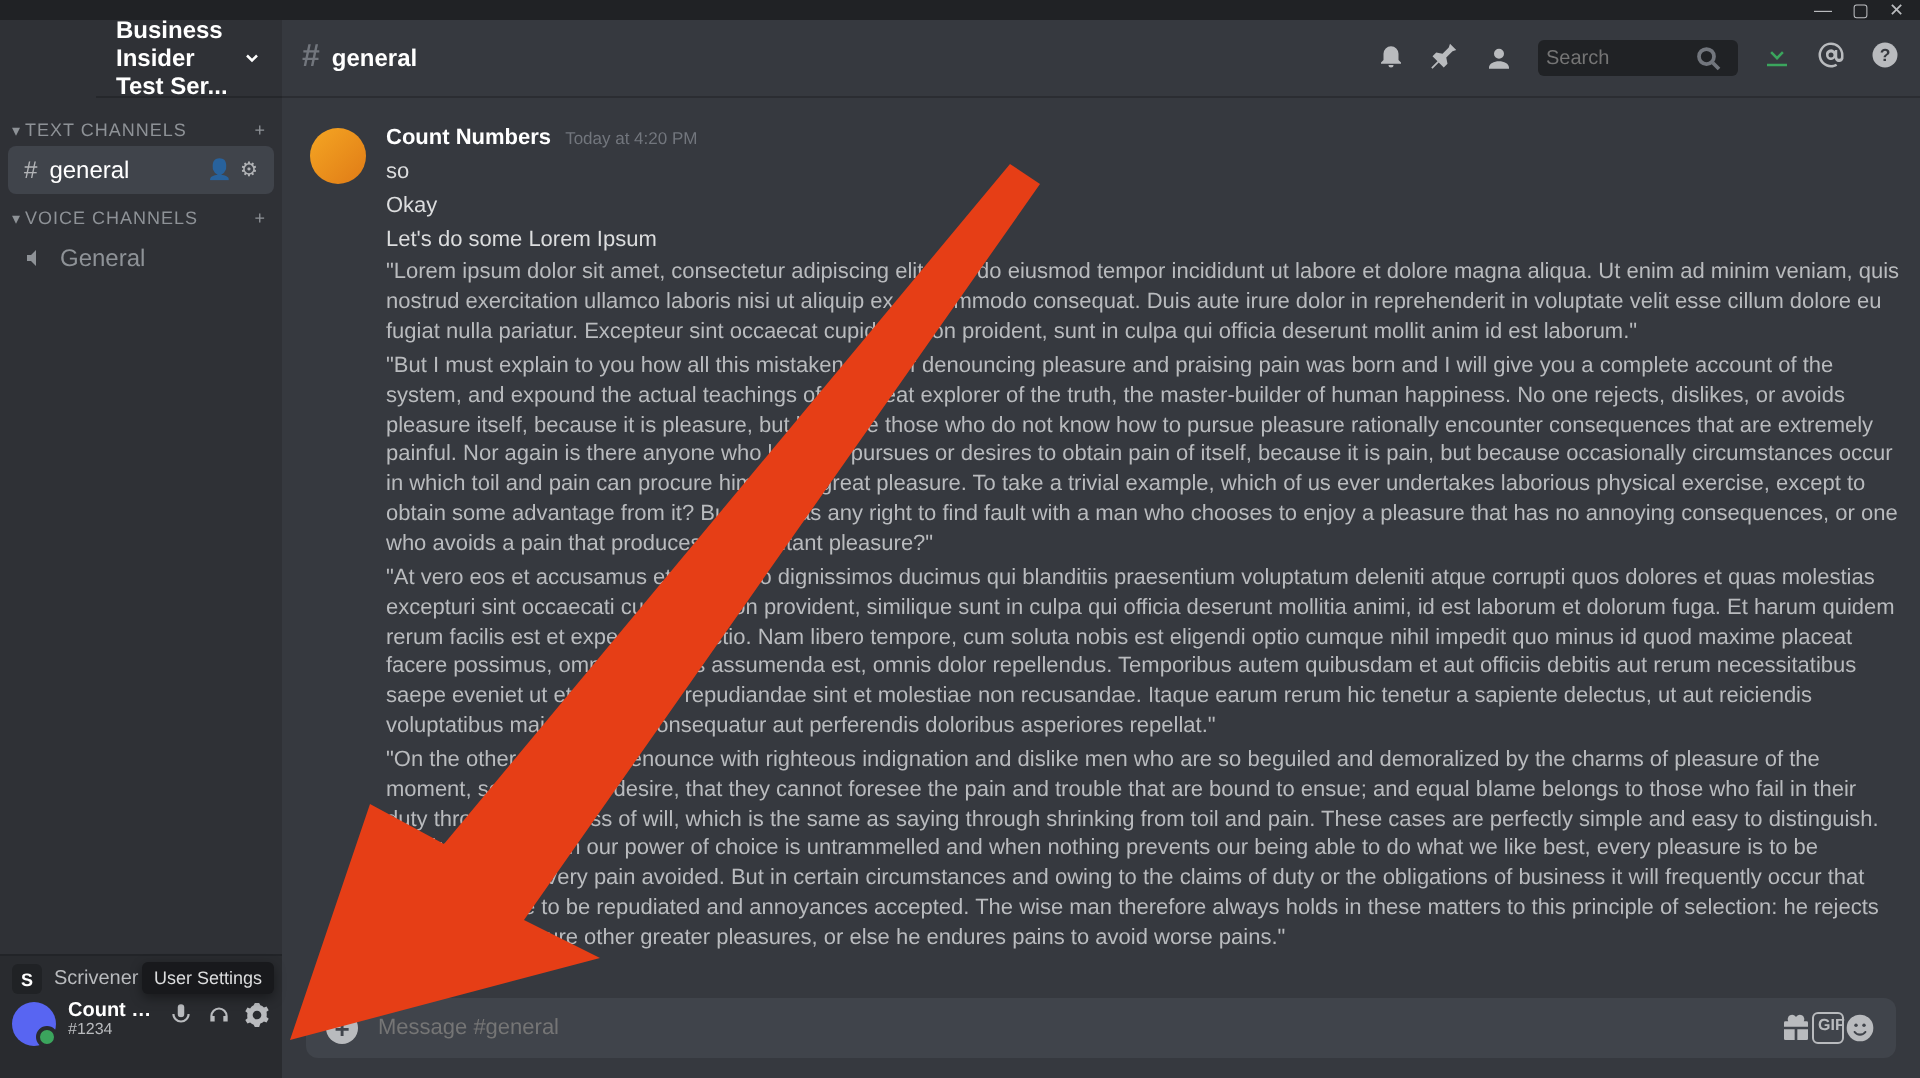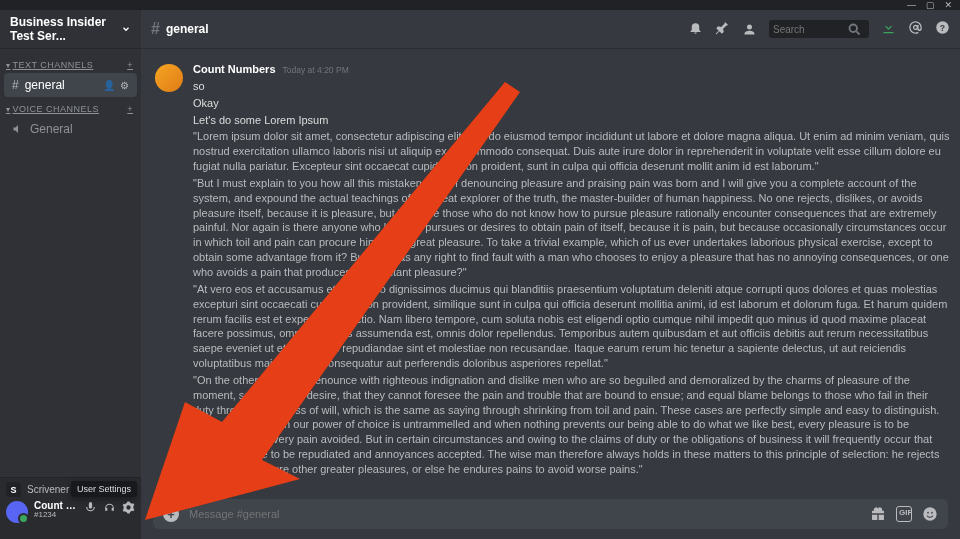--- a/index.html
+++ b/index.html
@@ -2,24 +2,24 @@
 <html><head>
 <meta charset="utf-8">
 <style>
   * { box-sizing: border-box; margin: 0; padding: 0; }
   html, body { width: 960px; height: 539px; overflow: hidden; font-family: "Segoe UI", Helvetica, Arial, sans-serif; background: #202225; color: #dcddde; }
   .app { display: flex; flex-direction: column; width: 100%; height: 100%; }
   .titlebar { height: 10px; background: #202225; display: flex; justify-content: flex-end; align-items: center; gap: 10px; padding-right: 8px; font-size: 9px; color: #b9bbbe; }
   .titlebar span { cursor: default; }
   .body { flex: 1; display: flex; min-height: 0; }
   .sidebar { width: 141px; background: #2f3136; display: flex; flex-direction: column; }
-  .server-header { height: 38px; display: flex; align-items: center; padding: 0 10px; font-size: 12px; font-weight: 600; color: #fff; box-shadow: 0 1px 0 rgba(0,0,0,.2); justify-content: space-between; }
+  .server-header { height: 38px; display: flex; align-items: center; padding: 0 10px; font-size: 12px; font-weight: 600; color: #fff; box-shadow: 0 1px 0 rgba(0,0,0,.2); justify-content: space-between; margin-left: 48px; }
   .server-header svg { flex-shrink: 0; }
   .channels { flex: 1; overflow: hidden; padding-top: 6px; }
-  .cat { display:flex; align-items:center; justify-content:space-between; font-size: 9px; letter-spacing:.5px; color:#8e9297; padding: 6px 8px 2px 6px; text-transform: uppercase; text-decoration: underline; }
+  .cat { display:flex; align-items:center; justify-content:space-between; font-size: 9px; letter-spacing:.5px; color:#8e9297; padding: 6px 8px 2px 6px; text-transform: uppercase; }
   .cat .caret { margin-right:2px; font-size:8px; }
   .ch-row { display:flex; align-items:center; height:24px; padding:0 8px; font-size:12px; color:#8e9297; border-radius:4px; margin:1px 4px; gap:6px; }
   .ch-row.sel { background:#40444b; color:#fff; }
   .ch-row .hash { opacity:.6; }
   .ch-row .tools { margin-left:auto; font-size:10px; opacity:.6; display:flex; gap:4px; }
   .user-panel { height:38px; background:#292b2f; display:flex; align-items:flex-start; padding:0 6px; gap:6px; position:relative; }
   .avatar { width:22px; height:22px; border-radius:50%; background:#5865f2; position:relative; flex-shrink:0; }
   .avatar::after { content:""; position:absolute; right:-1px; bottom:-1px; width:7px; height:7px; border-radius:50%; background:#3ba55d; border:2px solid #292b2f; }
   .user-panel .names { display:flex; flex-direction:column; line-height:1; min-width:0; }
   .user-panel .u1 { font-size:10px; color:#fff; font-weight:600; white-space:nowrap; overflow:hidden; text-overflow:ellipsis; max-width:48px;}
@@ -49,21 +49,21 @@
   .msgbody p.quoted { color:#b9bbbe; }
   .members { width:150px; background:#2f3136; padding:10px 6px; font-size:10px; }
   .members .hdr { color:#8e9297; text-transform:uppercase; font-size:9px; letter-spacing:.5px; padding:0 4px 4px; }
   .member-row { display:flex; align-items:center; gap:6px; padding:3px 4px; color:#b9bbbe; }
   .member-row .mava { width:20px; height:20px; border-radius:50%; background:linear-gradient(135deg,#f5a623,#e07b16); position:relative;}
   .crown { color:#faa61a; font-size:9px; }
   .composer { height:40px; padding:0 12px 10px; }
   .composer-inner { background:#40444b; border-radius:6px; height:30px; display:flex; align-items:center; padding:0 10px; gap:10px; color:#b9bbbe; }
   .composer-inner input { flex:1; background:transparent; border:none; outline:none; color:#dcddde; font-size:11px; }
   .plus-circle { width:16px; height:16px; border-radius:50%; background:#b9bbbe; color:#40444b; display:flex; align-items:center; justify-content:center; font-size:13px; font-weight:700; }
-  .composer-inner .tail { display:flex; gap:10px; }
+  .composer-inner .tail { display:flex; }
   .composer-inner .tail svg, .composer-inner .tail .gif { width:16px; height:16px; }
   .gif { font-size:8px; font-weight:700; border:1.5px solid #b9bbbe; border-radius:3px; padding:0 2px; line-height:12px; }
   .arrow-overlay { position:absolute; pointer-events:none; left:0; top:0; width:100%; height:100%; z-index:50;}
   .ico { display:inline-flex; }
 </style>
 </head>
 <body>
 
 <div class="app">
   <div class="titlebar">

